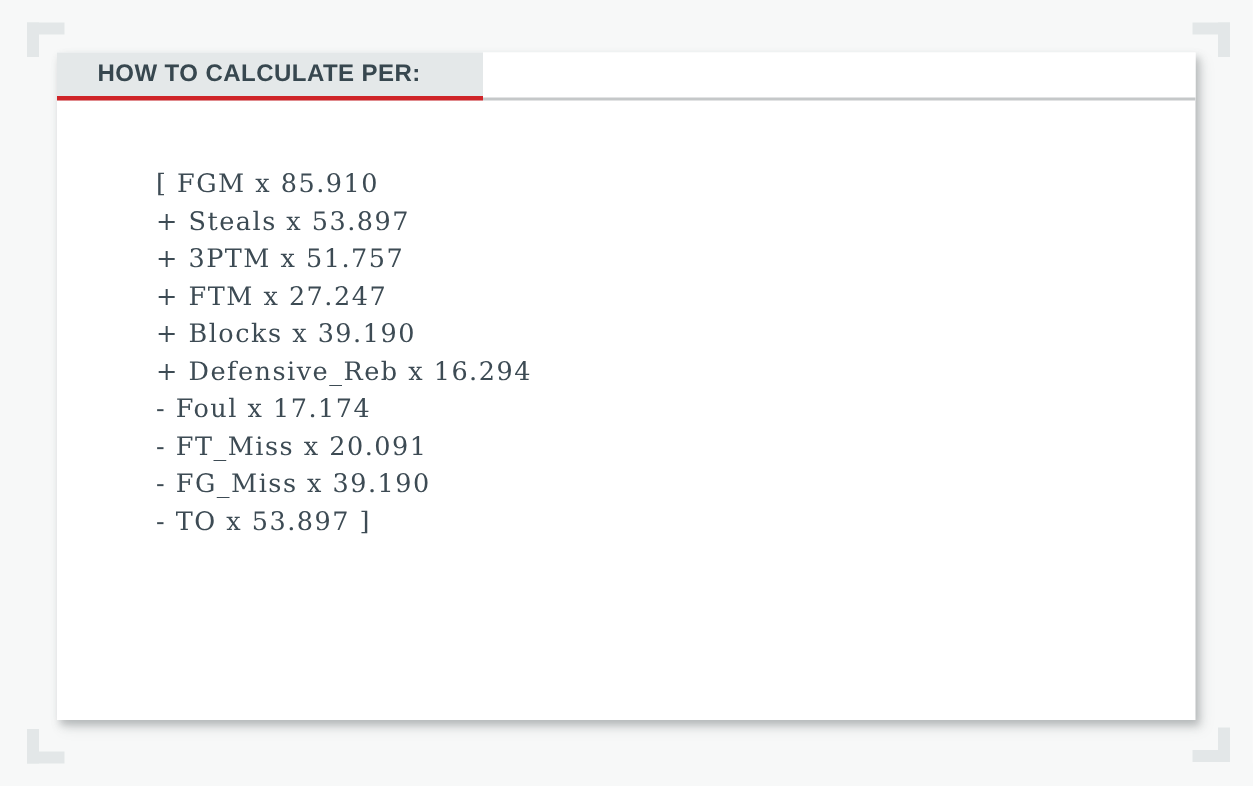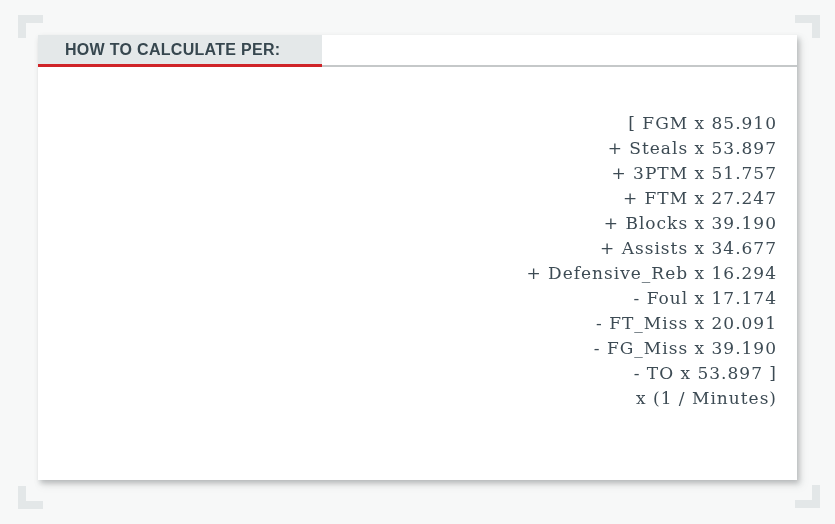--- a/index.html
+++ b/index.html
@@ -58,21 +58,20 @@
     color: var(--title-color);
   }
   .header-rest {
     flex: 1;
     height: 100%;
     border-bottom: 2px solid var(--divider);
     background: #ffffff;
   }
   .card-body {
     padding: 44px 20px 0 66px;
-    text-align: right;
   }
   .formula-line {
     font-family: "DejaVu Serif", serif;
     font-size: 17px;
     line-height: 25px;
     letter-spacing: 1px;
     color: var(--formula-color);
     white-space: pre;
   }
 </style>
@@ -91,22 +90,20 @@
     </div>
     <div class="header-rest"></div>
   </div>
   <div class="card-body">
     <div>
         <div class="formula-line">[ FGM x 85.910</div>
         <div class="formula-line">+ Steals x 53.897</div>
         <div class="formula-line">+ 3PTM x 51.757</div>
         <div class="formula-line">+ FTM x 27.247</div>
         <div class="formula-line">+ Blocks x 39.190</div>
-        <div class="formula-line">+ Assists x 34.677</div>
         <div class="formula-line">+ Defensive_Reb x 16.294</div>
         <div class="formula-line">- Foul x 17.174</div>
         <div class="formula-line">- FT_Miss x 20.091</div>
         <div class="formula-line">- FG_Miss x 39.190</div>
         <div class="formula-line">- TO x 53.897 ]</div>
-        <div class="formula-line">x (1 / Minutes)</div>
       </div>
   </div>
 </div>
 
 </body></html>

